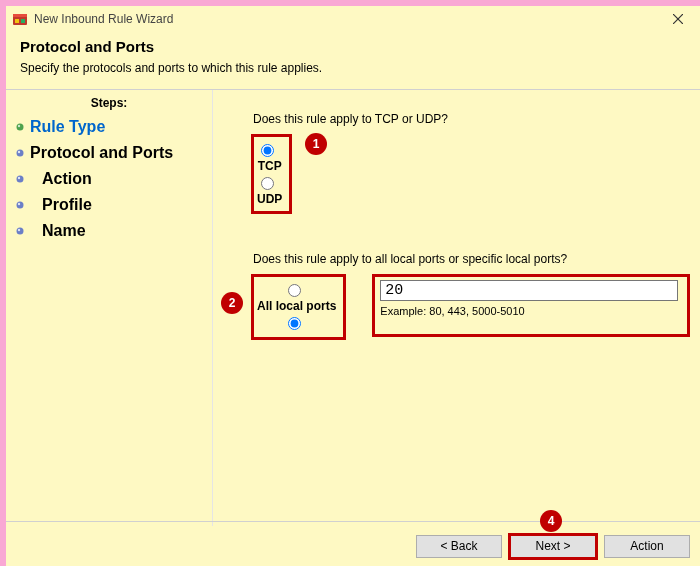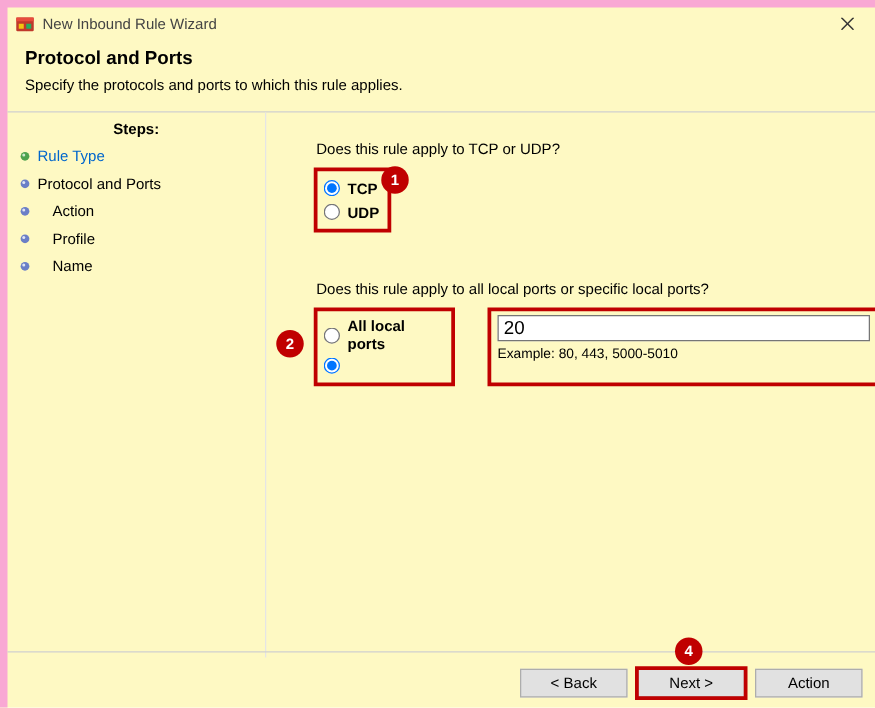--- a/index.html
+++ b/index.html
@@ -77,23 +77,24 @@
     text-align: center;
   }
   .sidebar .steps-label {
     font-size: 12px;
     font-weight: bold;
     margin-bottom: 6px;
   }
   .sidebar .step {
     display: flex;
     align-items: center;
-    font-size: 12px;
+    font-size: 16px;
     margin: 8px 0;
     cursor: default;
+    font-weight: bold;
   }
   .sidebar .step .bullet {
     width: 8px;
     height: 8px;
     margin-right: 6px;
     display: inline-block;
   }
   .sidebar .step .bullet svg {
     display: block;
   }
@@ -120,20 +121,21 @@
     margin-bottom: 10px;
   }
   .radio-group {
     display: inline-block;
     padding: 4px 8px 4px 4px;
   }
   .radio-row {
     display: flex;
     align-items: center;
     margin: 2px 0;
+    flex-direction: column;
   }
   .radio-row input {
     margin: 2px 6px 2px 2px;
   }
   .radio-row label {
     font-weight: bold;
   }
   .ports-section {
     margin-top: 40px;
   }
@@ -147,21 +149,21 @@
     vertical-align: top;
     margin-left: 30px;
     padding: 4px 8px 18px 6px;
     width: 300px;
   }
   .port-input {
     width: 288px;
     font-size: 15px;
     padding: 1px 4px;
     border: 1px solid #767676;
-    font-family: Liberation Sans, sans-serif;
+    font-family: Liberation Mono, monospace;
   }
   .example {
     font-size: 11px;
     margin-top: 4px;
     color: #000;
   }
   
   .hl {
     outline: 3px solid #c00000;
     outline-offset: -1px;

